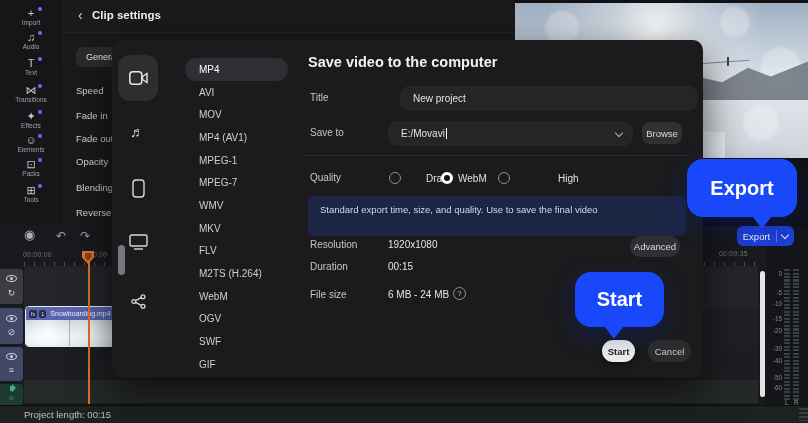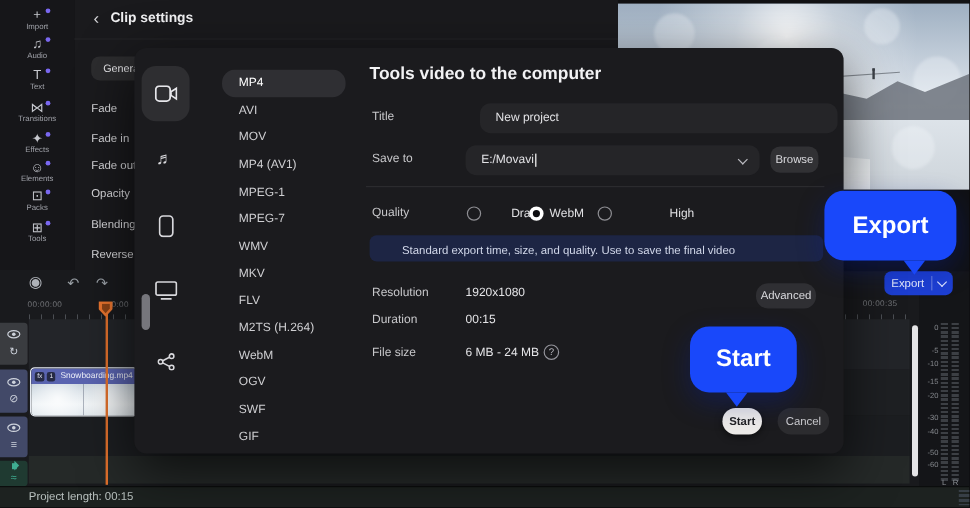--- a/index.html
+++ b/index.html
@@ -103,22 +103,22 @@
   .cursorbar{display:inline-block;width:1px;height:11px;background:#fff;margin-left:1px;}
   .in-chev{position:absolute;right:11px;top:9px;width:6px;height:6px;border-right:1.5px solid #b9b9bf;
     border-bottom:1.5px solid #b9b9bf;transform:rotate(45deg);cursor:pointer;}
   .btn{border-radius:8px;background:#313134;color:#dadade;font-size:9.5px;display:flex;
     align-items:center;justify-content:center;cursor:pointer;}
   .divline{left:193px;top:115px;width:382px;height:1px;background:#2b2b2e;}
   .radio{top:132px;width:12px;height:12px;border-radius:50%;cursor:pointer;}
   .radio.off{border:1.5px solid #8e8e93;}
   .radio.on{border:3.5px solid #ffffff;background:#0e0e10;}
   .radio-lbl{top:133px;font-size:10px;color:#e0e0e3;cursor:pointer;}
-  .banner{left:196px;top:156px;width:378px;height:22px;background:#1d2544;border-radius:6px;
-    font-size:9.5px;color:#d2d8ea;line-height:28px;padding-left:27px;white-space:nowrap;overflow:hidden;}
+  .banner{left:196px;top:156px;width:378px;height:40px;background:#1d2544;border-radius:6px;
+    font-size:9.5px;color:#d2d8ea;line-height:28px;padding-left:12px;white-space:nowrap;overflow:hidden;}
   .ival{left:276px;font-size:10px;color:#e4e4e7;}
   .help{left:341px;top:247px;width:13px;height:13px;border:1.3px solid #93939a;border-radius:50%;
     font-size:8px;color:#b9b9c0;text-align:center;line-height:11px;cursor:pointer;}
   .start-b{left:490px;top:300px;width:33px;height:22px;border-radius:11px;background:#eceae8;
     color:#232325;font-size:9.5px;font-weight:600;display:flex;align-items:center;justify-content:center;
     box-shadow:0 2px 6px rgba(0,0,0,.5);cursor:pointer;}
   .cancel-b{left:536px;top:300px;width:43px;height:22px;border-radius:11px;background:#2c2c2f;
     color:#c9c9cd;font-size:9.5px;display:flex;align-items:center;justify-content:center;cursor:pointer;}
 
   
@@ -179,21 +179,21 @@
       <span class="sb-ico">⊞</span>
       <span class="sb-lbl">Tools</span>
       <span class="sb-dot"></span>
     </div>
 
   <span class="abs back">‹</span>
   <span class="abs cs-title">Clip settings</span>
   <div class="abs topbar-divider"></div>
 
   <div class="abs gen-pill">General</div>
-  <div class="abs cp-item" style="top:85px">Fade</div>
+  <div class="abs cp-item" style="top:85px">Speed</div>
   <div class="abs cp-item" style="top:110px">Fade in</div>
   <div class="abs cp-item" style="top:133px">Fade out</div>
   <div class="abs cp-item" style="top:156px">Opacity</div>
   <div class="abs cp-item" style="top:182px">Blending</div>
   <div class="abs cp-item" style="top:207px">Reverse</div>
 
   <div class="abs preview">
     <div class="sun"></div>
     <div class="bok" style="left:30px;top:8px;width:34px;height:34px;"></div>
     <div class="bok" style="left:110px;top:28px;width:48px;height:48px;"></div>
@@ -351,21 +351,21 @@
           <span>OGV</span>
         </div>
       <div class="fmt-row">
           <span>SWF</span>
         </div>
       <div class="fmt-row">
           <span>GIF</span>
         </div>
     </div>
 
-    <div class="abs dlg-h">Tools video to the computer</div>
+    <div class="abs dlg-h">Save video to the computer</div>
 
     <span class="abs f-label" style="top:52px;">Title</span>
     <div class="abs input" style="left:288px;top:46px;width:298px;height:25px;">
       <span>New project</span>
     </div>
 
     <span class="abs f-label" style="top:87px;">Save to</span>
     <div class="abs input" style="left:276px;top:81px;width:245px;height:25px;">
       <span>E:/Movavi</span>
         <span class="cursorbar"></span>

